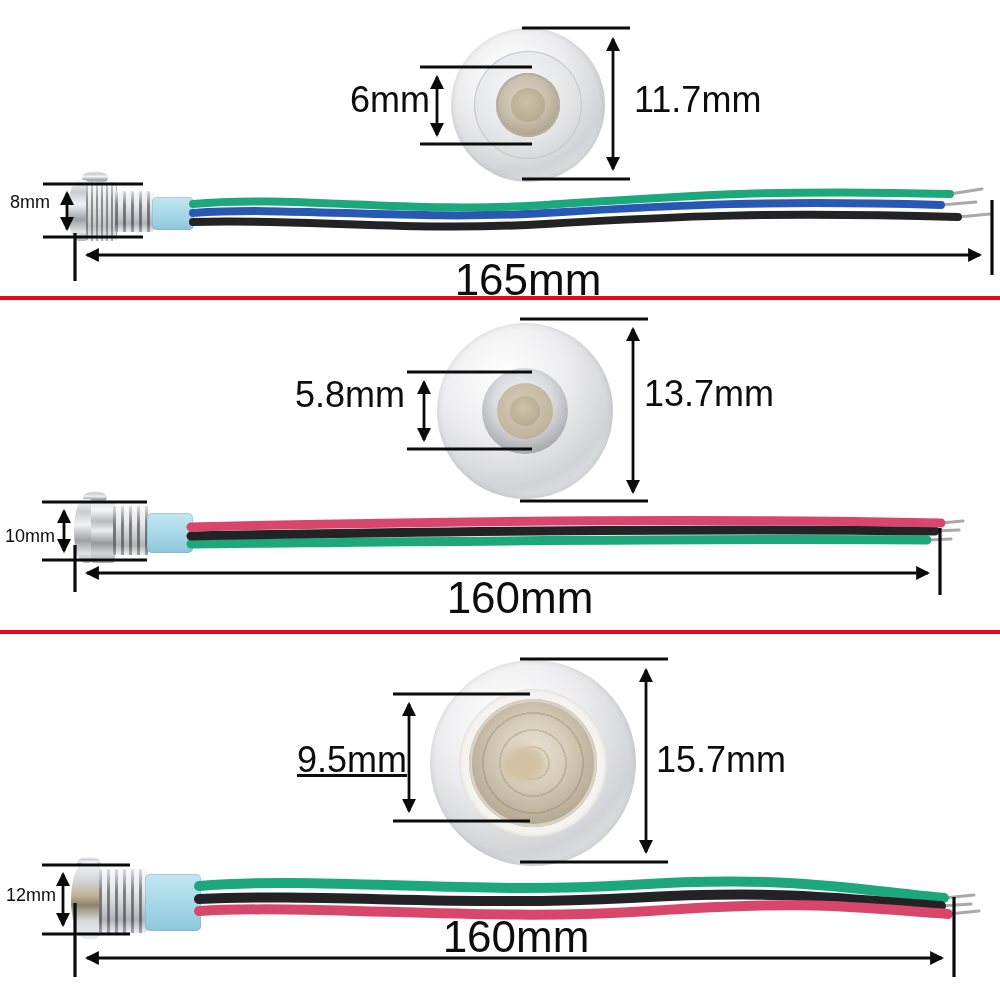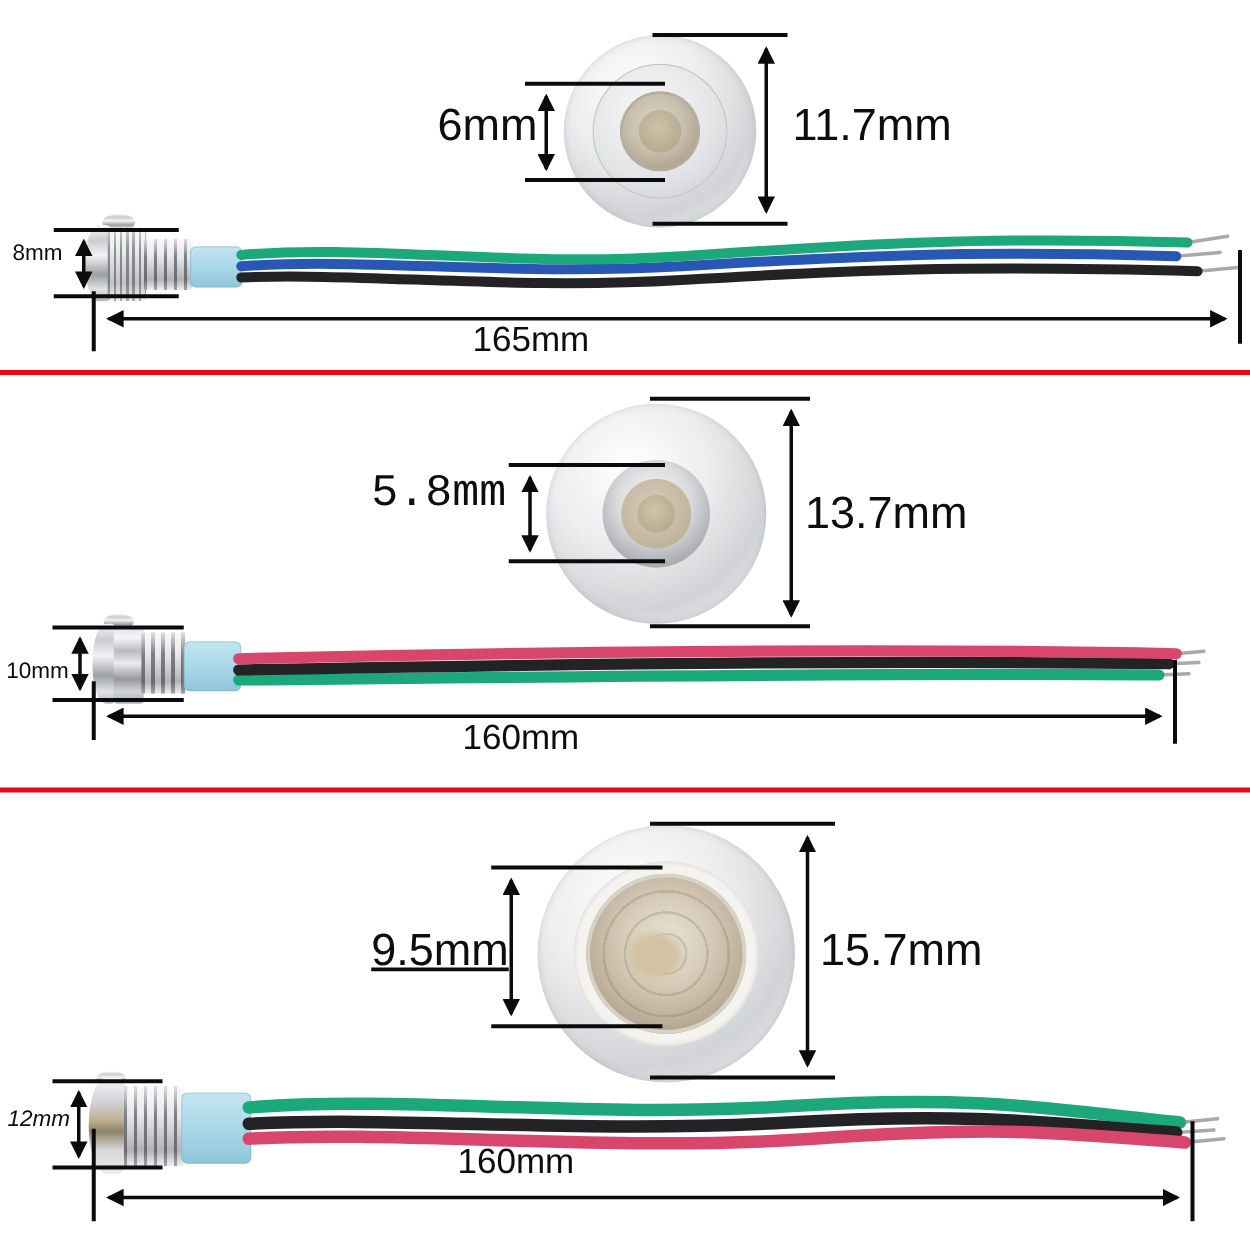--- a/index.html
+++ b/index.html
@@ -3,21 +3,21 @@
 <meta charset="utf-8">
 <style>
   html,body{margin:0;padding:0;background:#fff;}
   #canvas{
     position:relative;width:1000px;height:1000px;background:#ffffff;overflow:hidden;
     font-family:"Liberation Sans",sans-serif;color:#0d0d0d;
   }
   .abs{position:absolute;}
   .lbl{position:absolute;line-height:1;white-space:nowrap;color:#0d0d0d;}
   .lbl.face{font-size:36px;}
-  .lbl.len{font-size:28px;width:300px;}
+  .lbl.len{font-size:44px;width:300px;text-align:center;}
   .lbl.hgt{font-size:18px;}
   .ralign{text-align:right;}
   .divider{position:absolute;left:0;width:1000px;height:4px;background:#ea0713;}
   .circ{border-radius:50%;}
   
   .face-outer{background:radial-gradient(circle at 38% 30%, #ffffff 0%, #ededef 38%, #d2d3d6 68%, #e0e1e3 82%, #c3c4c8 100%);box-shadow:inset 0 0 6px rgba(0,0,0,.12);}
   .face-ring{background:radial-gradient(circle at 42% 35%, #f7f7f9 0%, #e4e5e7 55%, #c9cace 100%);box-shadow:inset 0 0 0 1px #c6c7ca;}
   .lens-warm{background:radial-gradient(circle at 45% 40%, #dcd4c7 0%, #c7bdab 45%, #a69c86 80%, #948b76 100%);box-shadow:inset 0 0 0 2px #b6aea0;}
   .lens-ring-metal{background:radial-gradient(circle at 48% 38%, #fbfbfc 0%, #dadbdd 42%, #a6a7ab 78%, #8e8f93 100%);}
   .lens-big{background:radial-gradient(circle at 50% 42%, #eae3d7 0%, #d7ccb9 35%, #beb29d 62%, #a89c86 85%, #978e79 100%);box-shadow:inset 0 0 0 3px #d6d2c6;}
@@ -65,22 +65,22 @@
     <div class="abs circ lens-ring-metal" style="left:482px;top:368px;width:86px;height:86px;"></div>
     <div class="abs circ" style="left:497px;top:383px;width:56px;height:56px;background:radial-gradient(circle at 45% 40%, #d8cdb9 0%, #c0b49c 70%, #ab9f86 100%);"></div>
     <div class="abs circ" style="left:510px;top:396px;width:30px;height:30px;background:radial-gradient(circle at 45% 40%, #cfc3a9 0%, #b2a68c 85%);"></div>
 
     <div class="abs cap metal-v" style="left:83px;top:491px;width:24px;height:13px;"></div>
     <div class="abs bezel metal-v" style="left:74px;top:499px;width:20px;height:64px;"></div>
     <div class="abs hex" style="left:91px;top:501px;width:24px;height:62px;"></div>
     <div class="abs thread" style="left:113px;top:506px;width:36px;height:49px;"></div>
     <div class="abs sleeve" style="left:147px;top:513px;width:46px;height:40px;"></div>
 
-    <div class="lbl face ralign" style="left:285px;top:377px;width:120px;font-family:Liberation Mono, monospace;">5.8mm</div>
-    <div class="lbl face" style="left:644px;top:392px;">13.7mm</div>
+    <div class="lbl face ralign" style="left:285px;top:377px;width:120px;">5.8mm</div>
+    <div class="lbl face" style="left:644px;top:376px;">13.7mm</div>
     <div class="lbl hgt" style="left:5px;top:527px;">10mm</div>
     <div class="lbl len" style="left:370px;top:576px;">160mm</div>
   </div>
 
   <div class="divider" style="top:630px;"></div>
 
   <div>
 
     <div class="abs circ face-outer" style="left:430px;top:660px;width:206px;height:206px;"></div>
     <div class="abs circ" style="left:459px;top:689px;width:148px;height:148px;background:#f4f3ef;box-shadow:inset 0 0 4px rgba(0,0,0,.15);"></div>
@@ -89,21 +89,21 @@
     </div>
     <div class="abs circ" style="left:503px;top:746px;width:42px;height:36px;background:#d3c2a4;filter:blur(3px);"></div>
 
     <div class="abs cap metal-v" style="left:77px;top:857px;width:24px;height:12px;"></div>
     <div class="abs bezel-warm" style="left:71px;top:862px;width:30px;height:77px;"></div>
     <div class="abs thread" style="left:99px;top:869px;width:48px;height:64px;"></div>
     <div class="abs sleeve" style="left:145px;top:874px;width:56px;height:57px;"></div>
 
     <div class="lbl face ralign" style="left:287px;top:742px;width:120px;text-decoration:underline;">9.5mm</div>
     <div class="lbl face" style="left:656px;top:742px;text-align:right;">15.7mm</div>
-    <div class="lbl hgt" style="left:6px;top:886px;font-style:italic;">12mm</div>
+    <div class="lbl hgt" style="left:6px;top:886px;">12mm</div>
     <div class="lbl len" style="left:366px;top:915px;">160mm</div>
   </div>
 
   <svg class="overlay" width="1000" height="1000" viewBox="0 0 1000 1000">
     <defs>
       <marker id="ah" viewBox="0 0 10 10" refX="8.5" refY="5" markerWidth="5" markerHeight="5" orient="auto-start-reverse">
         <path d="M0,0 L10,5 L0,10 z" fill="#0b0b0b"></path>
       </marker>
     </defs>
 

